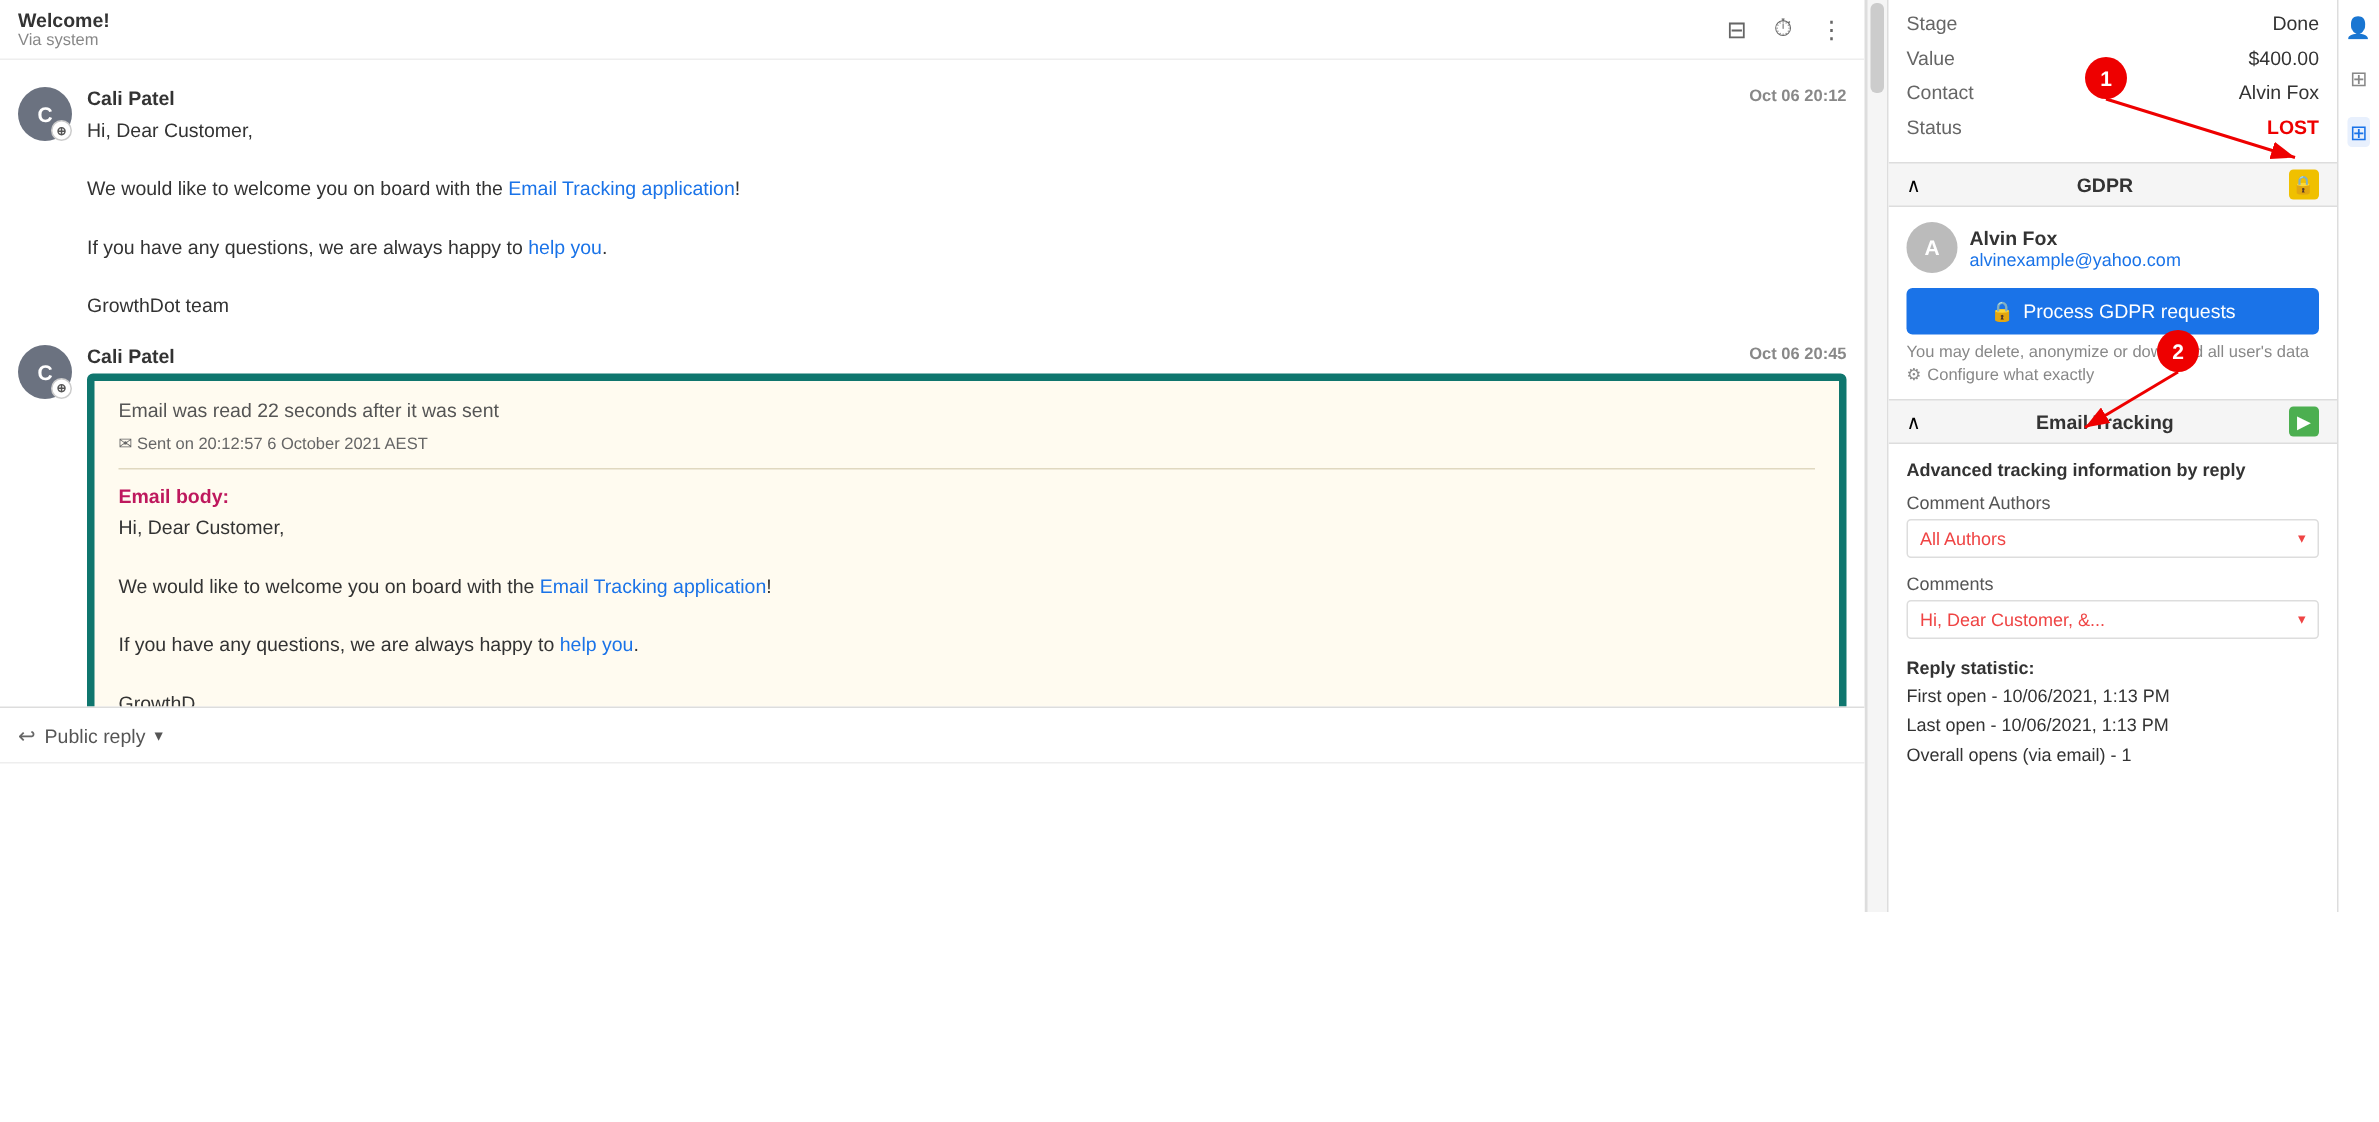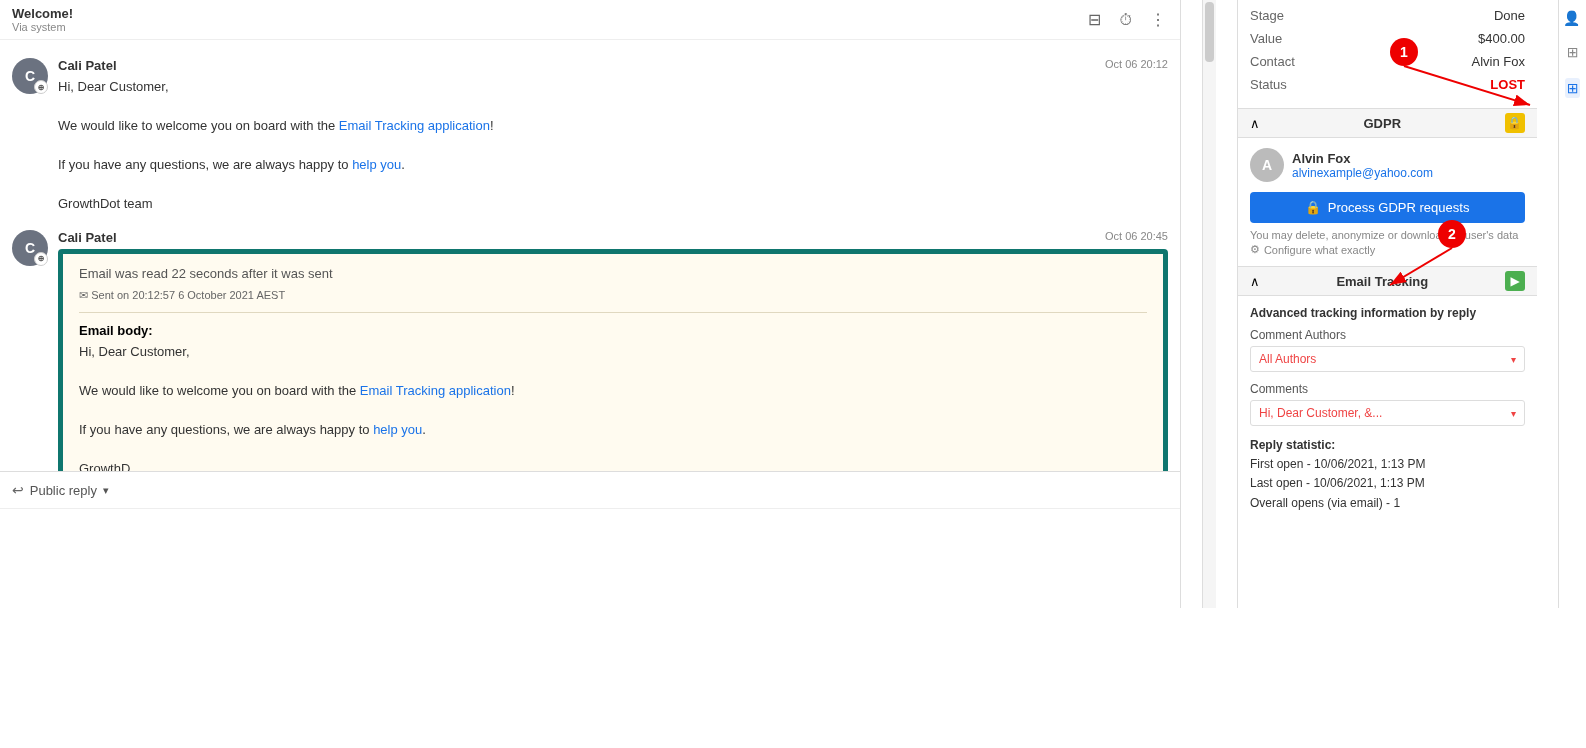--- a/index.html
+++ b/index.html
@@ -97,20 +97,21 @@
 
     .message-author {
       font-weight: bold;
       font-size: 13px;
       color: #333;
     }
 
     .message-time {
       font-size: 11px;
       color: #888;
+      font-weight: bold;
     }
 
     .message-text {
       font-size: 13px;
       color: #333;
       line-height: 1.5;
     }
 
     .message-text a, .message-link {
       color: #1a73e8;
@@ -140,21 +141,21 @@
 
     .tracking-box hr {
       border: none;
       border-top: 1px solid #e0d8c0;
       margin: 10px 0;
     }
 
     .tracking-box .email-body-label {
       font-weight: bold;
       font-size: 13px;
-      color: #000000;
+      color: #be185d;
       margin-bottom: 4px;
     }
 
     .tracking-box .email-body-text {
       font-size: 13px;
       color: #333;
       line-height: 1.5;
     }
 
     
@@ -429,21 +430,21 @@
     .side-icon.active {
       color: #1a73e8;
       background: #e8f0fd;
       border-radius: 3px;
       padding: 2px;
     }
   </style>
 </head>
 <body>
 
-<div style="display:flex; width:1586px; height:608px; position:relative;gap:21px;">
+<div style="display:flex; width:1586px; height:608px; position:relative;">
 
   <div class="chat-panel">
 
     <div class="chat-header">
       <div class="chat-header-left">
         <div class="welcome-title">Welcome!</div>
         <div class="via-system">Via system</div>
       </div>
       <div class="chat-header-icons">
         <span class="icon-btn">⊟</span>

